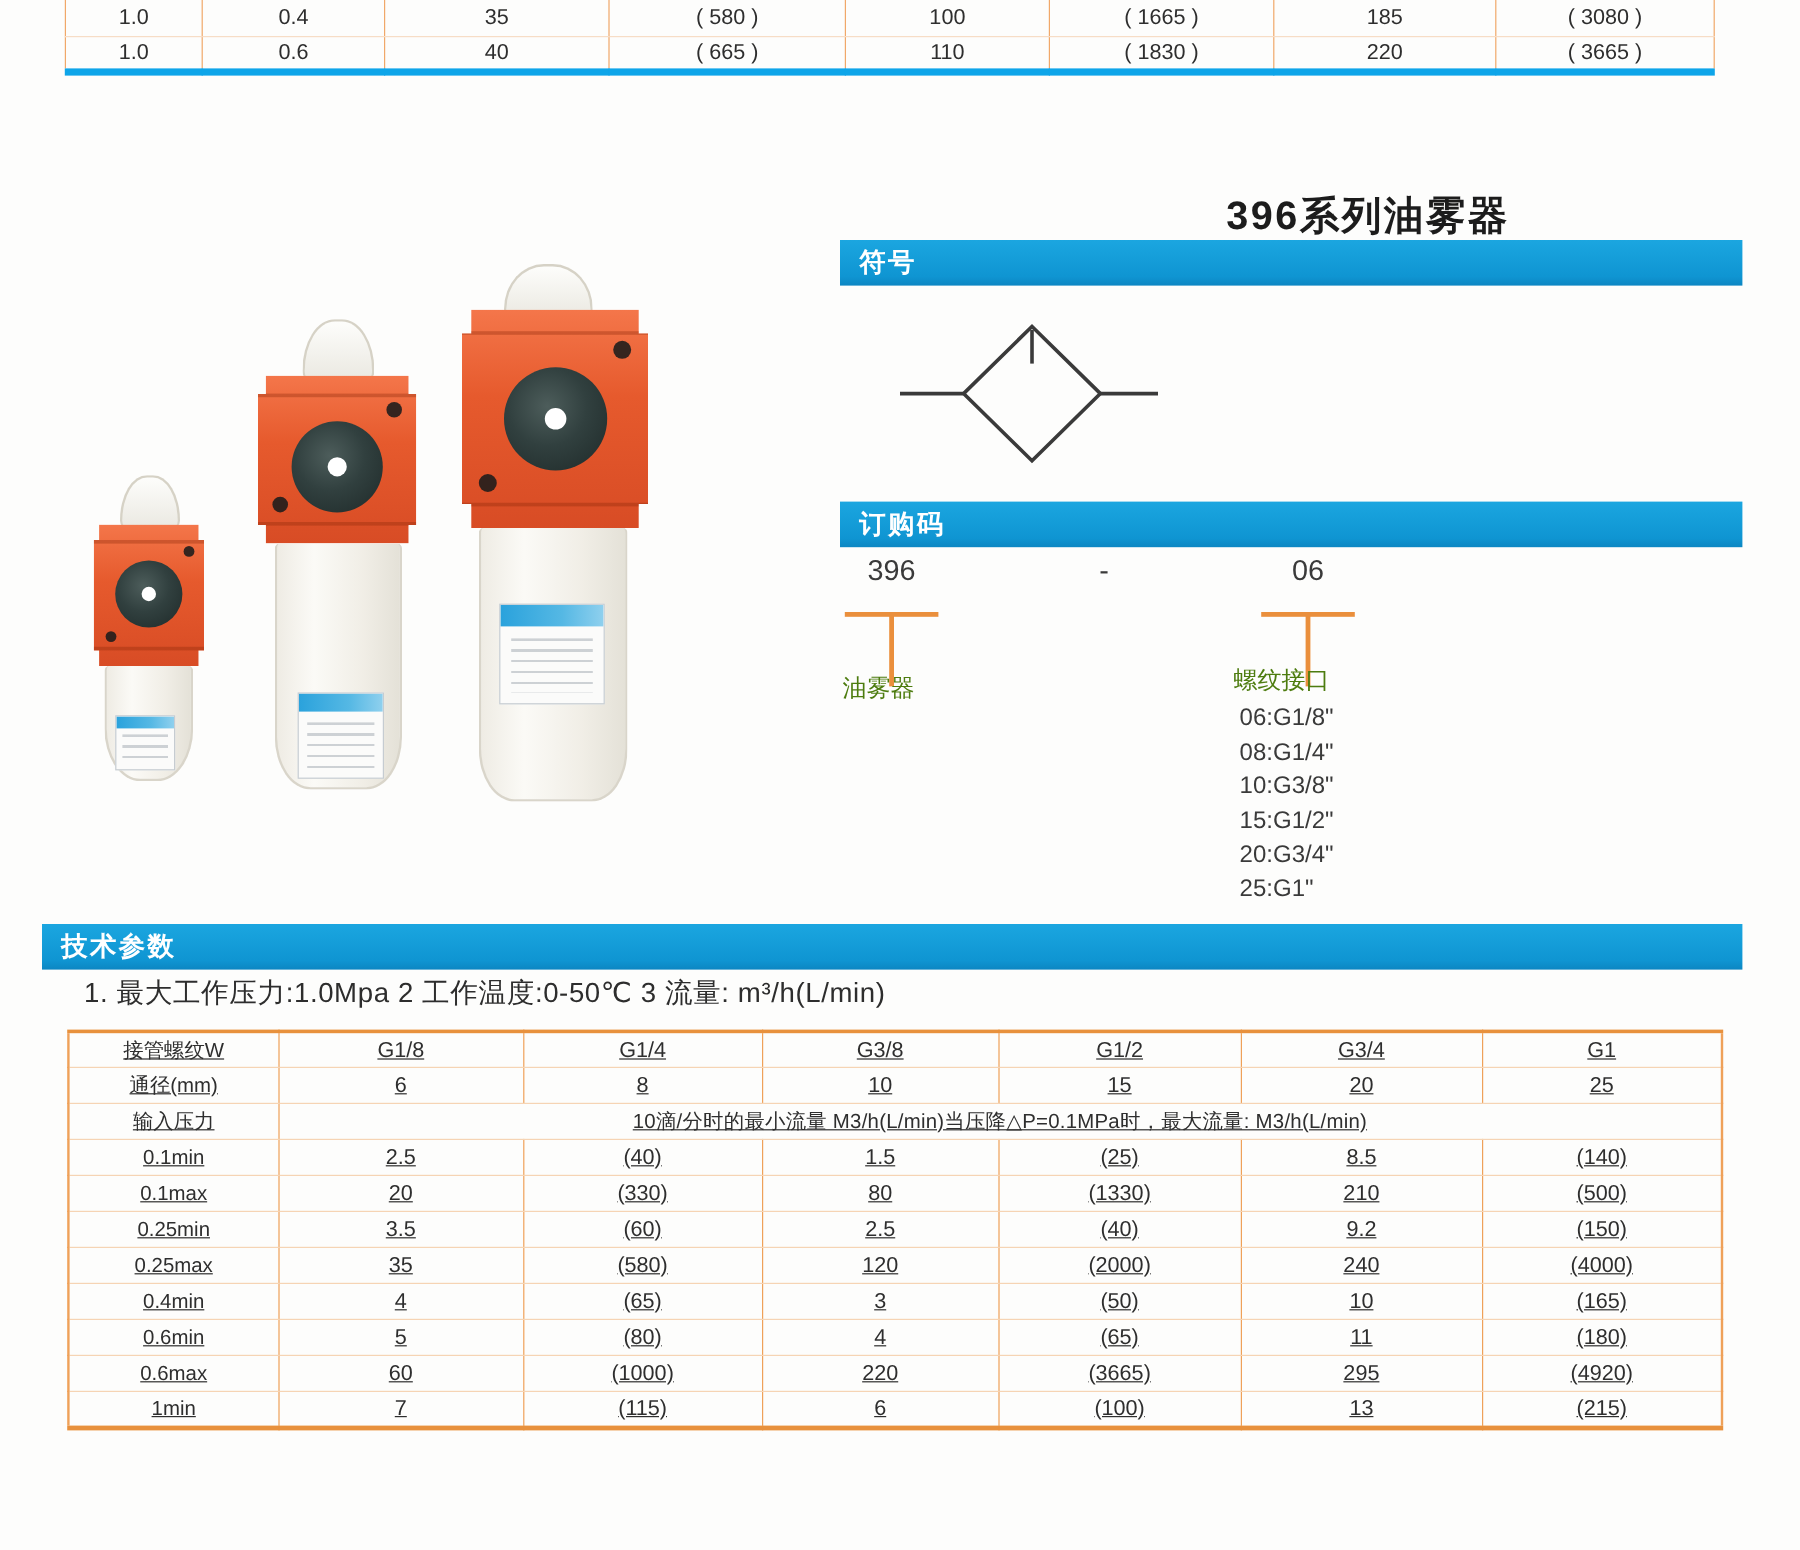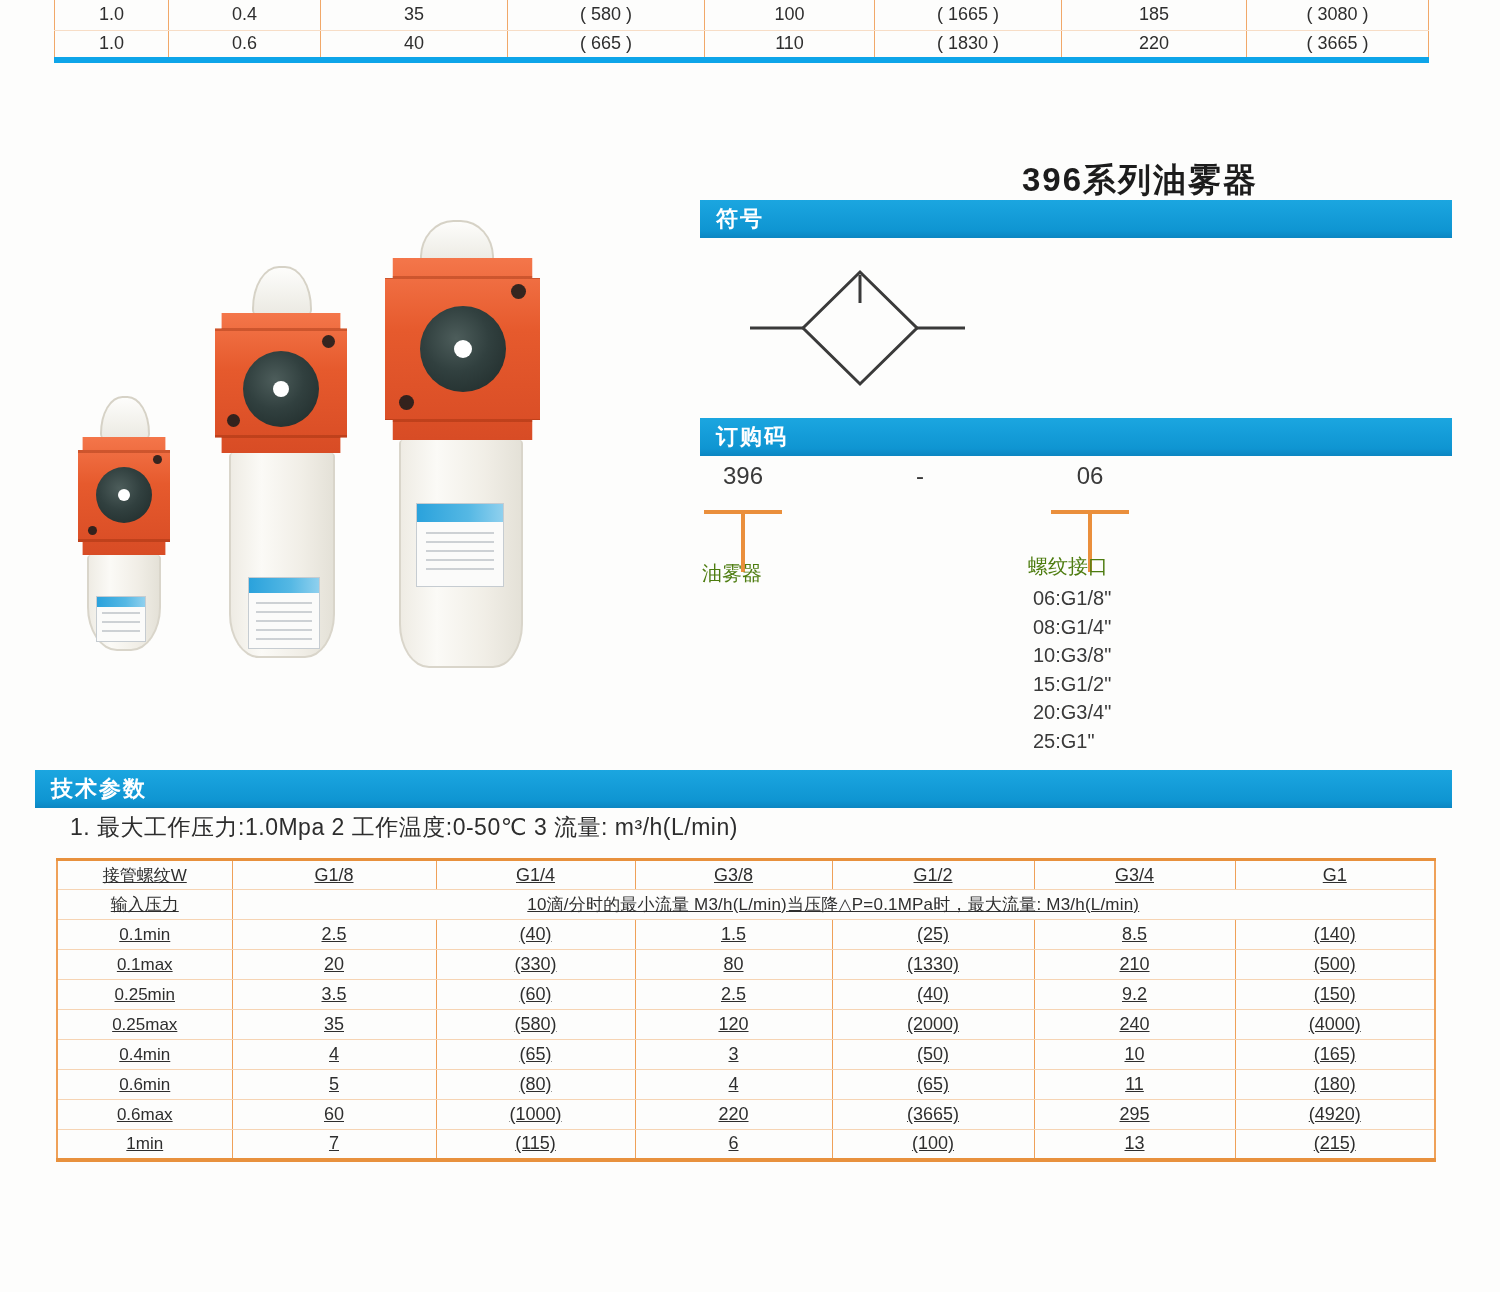--- a/index.html
+++ b/index.html
@@ -231,20 +231,29 @@
         <tr>
       <td class="lbl">接管螺纹W</td>
       <td>G1/8</td>
       <td>G1/4</td>
       <td>G3/8</td>
       <td>G1/2</td>
       <td>G3/4</td>
       <td>G1</td>
     </tr>
     <tr>
+      <td class="lbl">通径(mm)</td>
+      <td>6</td>
+      <td>8</td>
+      <td>10</td>
+      <td>15</td>
+      <td>20</td>
+      <td>25</td>
+    </tr>
+    <tr>
       <td class="lbl">输入压力</td>
       <td class="span-note" colspan="6">10滴/分时的最小流量 M3/h(L/min)当压降△P=0.1MPa时，最大流量: M3/h(L/min)</td>
     </tr>
     <tr>
       <td class="lbl">0.1min</td>
       <td>2.5</td>
       <td>(40)</td>
       <td>1.5</td>
       <td>(25)</td>
       <td>8.5</td>

